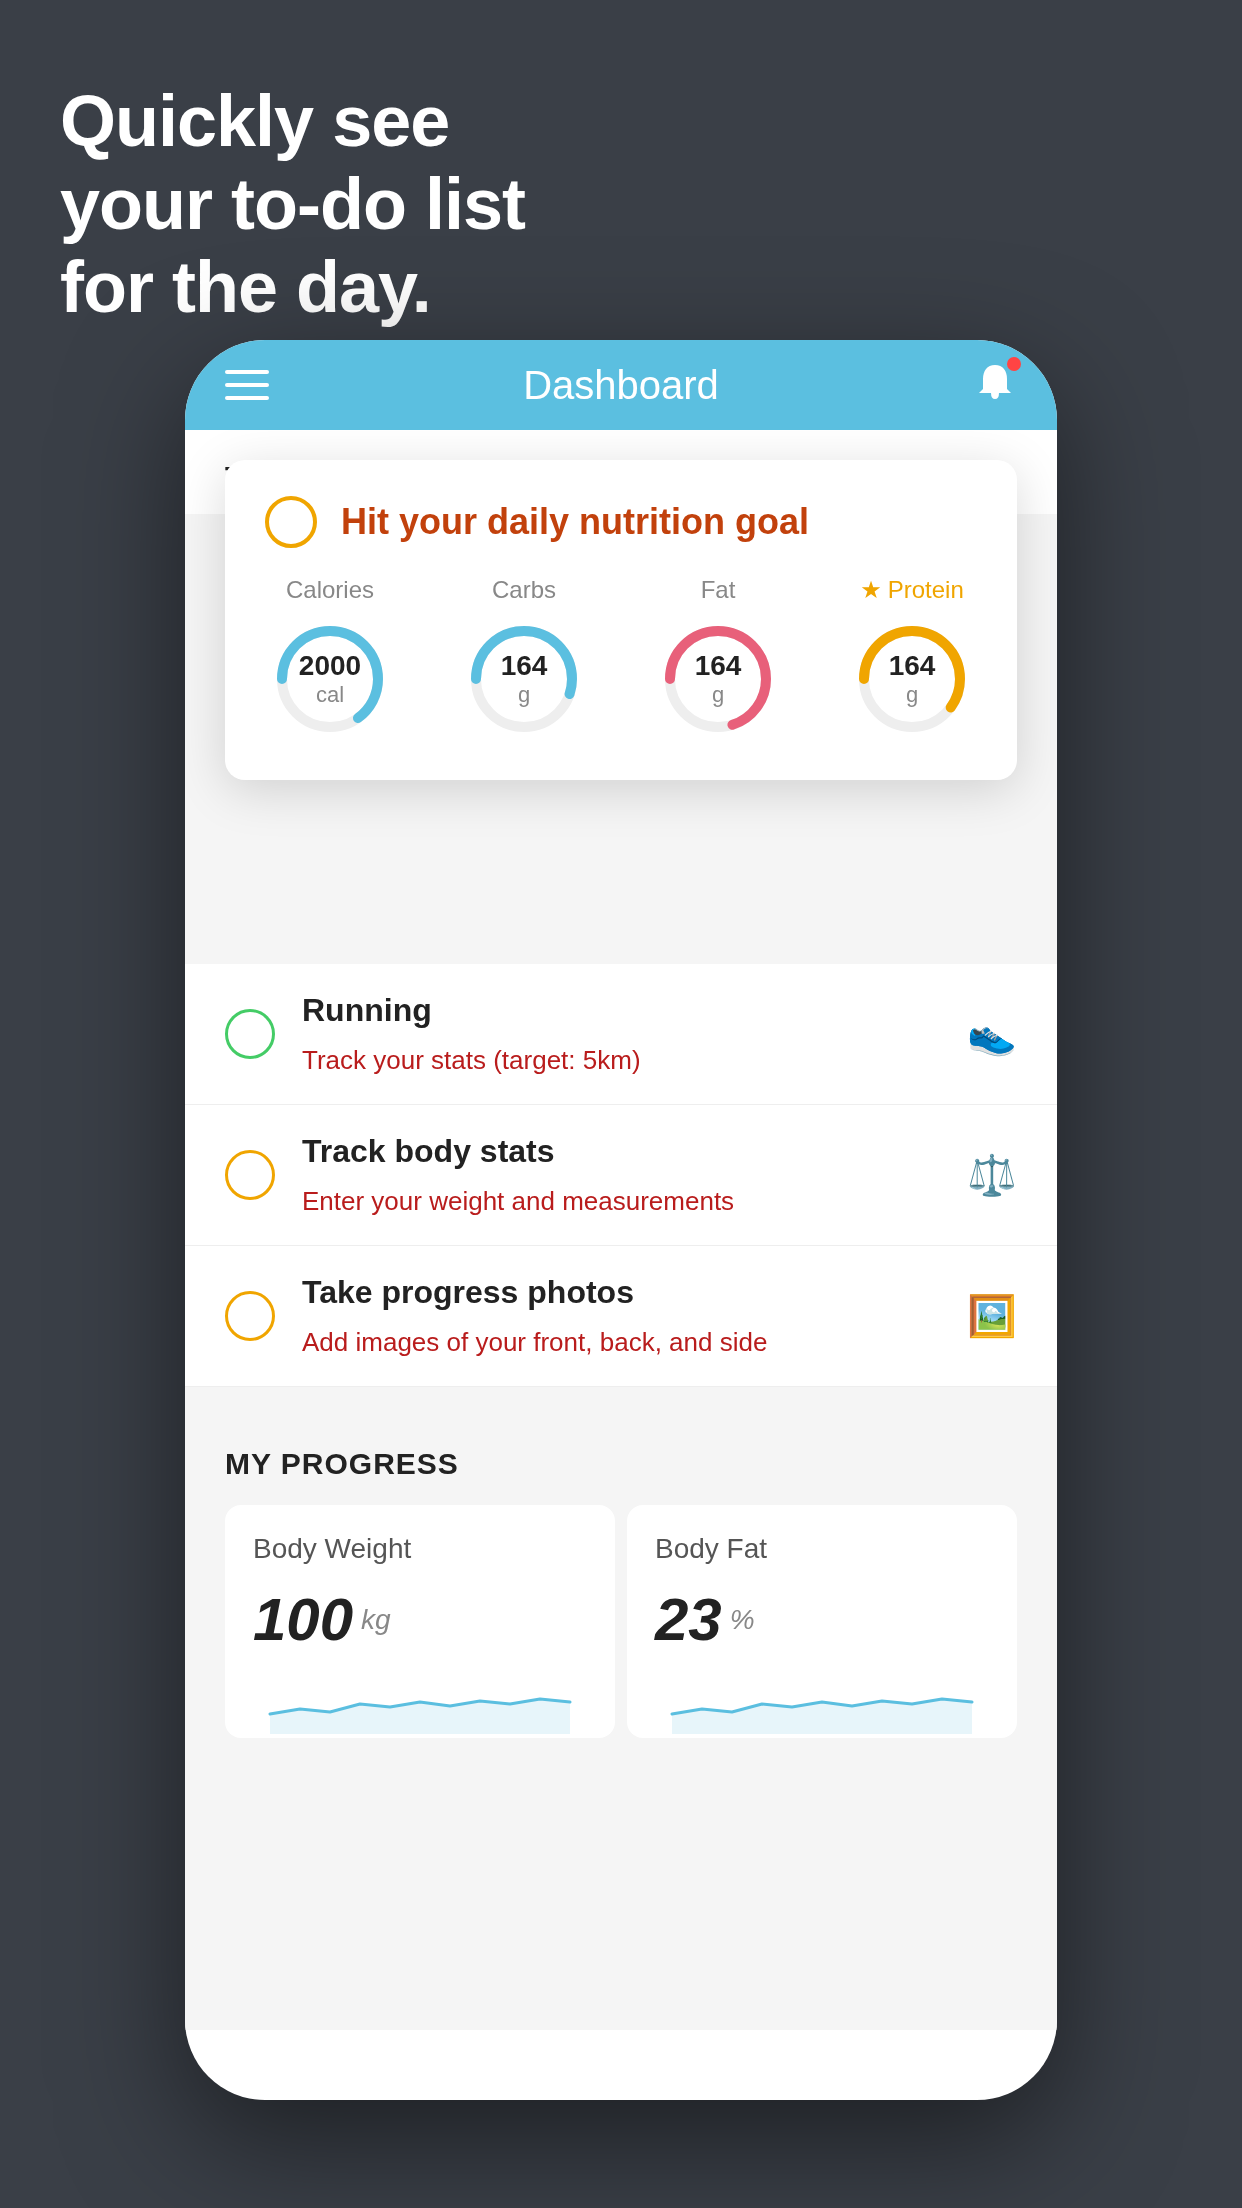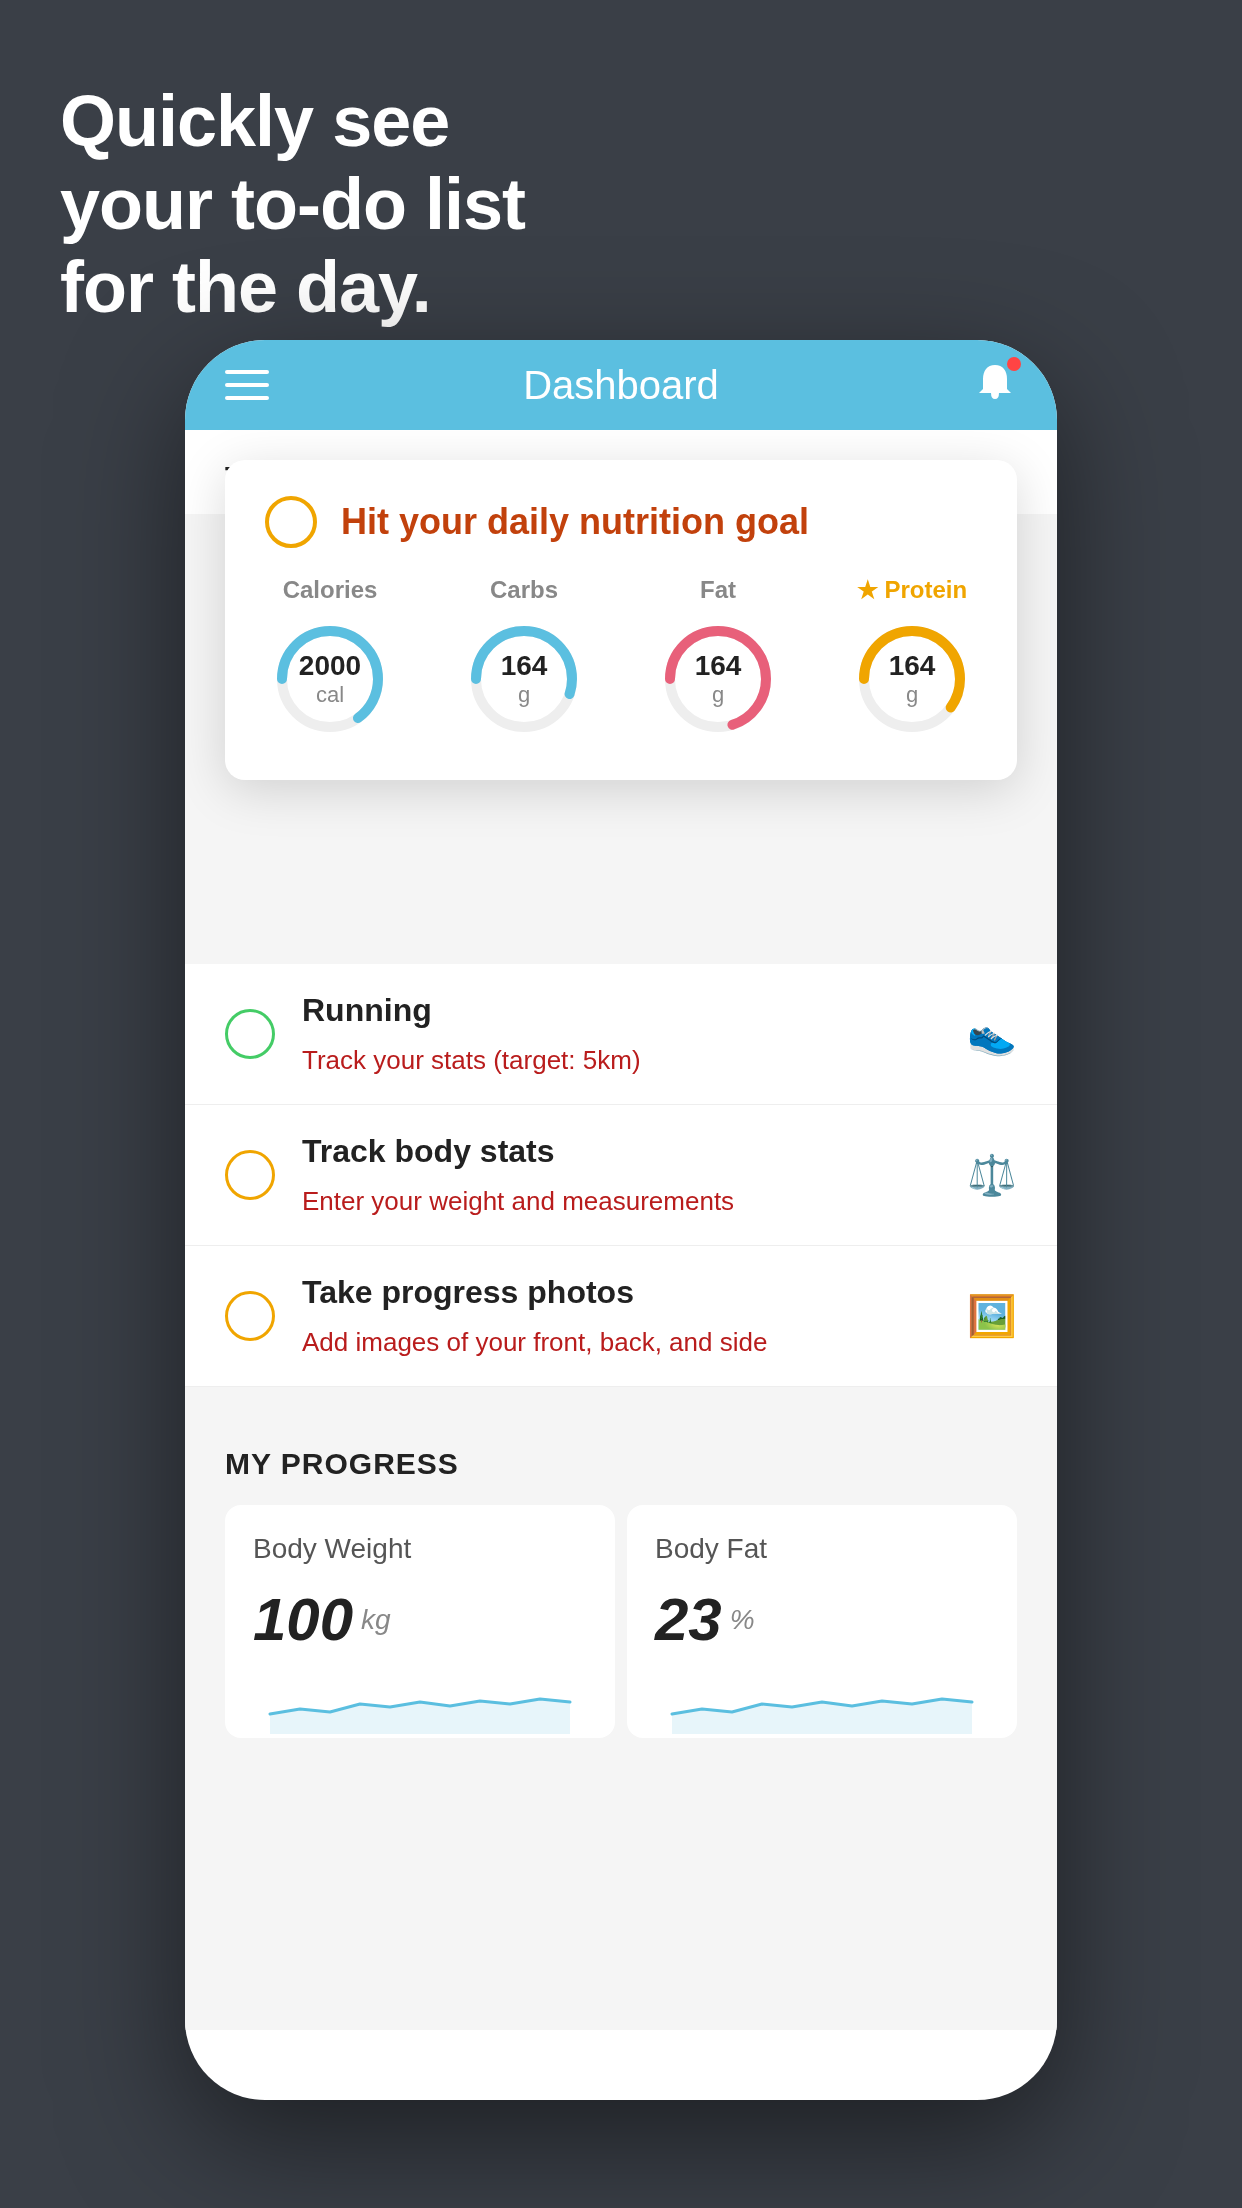--- a/index.html
+++ b/index.html
@@ -151,21 +151,20 @@
     }
     .nutrition-item {
       display: flex;
       flex-direction: column;
       align-items: center;
       gap: 10px;
     }
     .nutrition-label {
       font-size: 24px;
       color: #888888;
-      font-weight: bold;
     }
     .nutrition-label.star-label {
       display: flex;
       align-items: center;
       gap: 6px;
       color: #f0a500;
     }
     .star-char {
       color: #f0a500;
       font-size: 24px;

